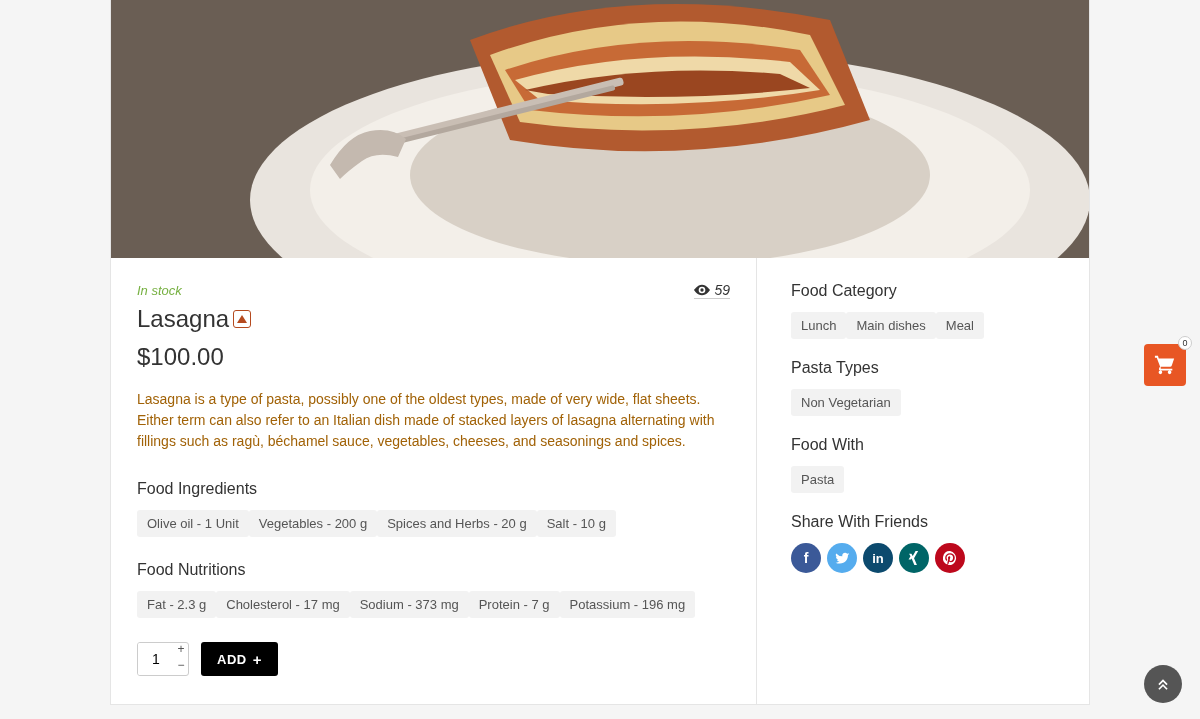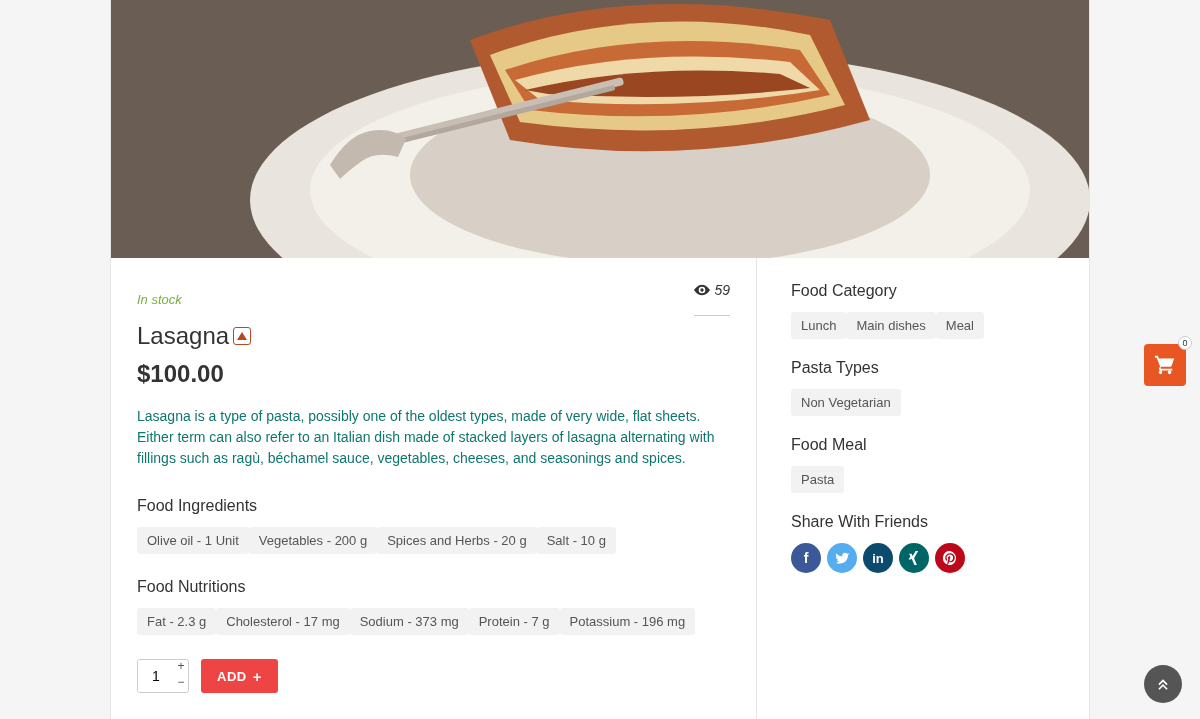--- a/index.html
+++ b/index.html
@@ -43,21 +43,21 @@
     font-style: italic;
   }
   .in-stock { color: #76b041; font-size: 13px; }
   .views {
     display: flex;
     align-items: center;
     gap: 4px;
     font-size: 14px;
     color: #333;
     border-bottom: 1px solid #ccc;
-    padding-bottom: 17px;
+    padding-bottom: 0;
   }
   .eye-icon { width: 16px; height: 12px; }
   .title-row {
     display: flex;
     align-items: center;
     gap: 4px;
     margin-bottom: 10px;
   }
   .product-title { font-size: 24px; font-weight: 500; color: #333; }
   .triangle-badge {
@@ -67,22 +67,22 @@
     display: inline-flex;
     align-items: center;
     justify-content: center;
   }
   .triangle-badge .tri {
     width: 0; height: 0;
     border-left: 5px solid transparent;
     border-right: 5px solid transparent;
     border-bottom: 8px solid #b54a1f;
   }
-  .price { font-size: 24px; font-weight: 700; color: #333; margin-bottom: 18px; }
-  .description { font-size: 14px; line-height: 1.5; color: #0f766e; margin-bottom: 28px; }
+  .price { font-size: 24px; font-weight: 400; color: #333; margin-bottom: 18px; }
+  .description { font-size: 14px; line-height: 1.5; color: #a16207; margin-bottom: 28px; }
   .section-h { font-size: 16px; font-weight: 500; color: #333; margin-bottom: 12px; }
   .tag-row {
     display: flex;
     flex-wrap: wrap;
     margin-bottom: 24px;
   }
   .tag {
     background: #f2f2f2;
     color: #555;
     font-size: 13px;
@@ -119,21 +119,21 @@
   .qty-btn {
     flex: 1;
     font-size: 12px;
     line-height: 1;
     text-align: center;
     color: #555;
     cursor: pointer;
     user-select: none;
   }
   .add-btn {
-    background: #ef4444;
+    background: #000000;
     color: #fff;
     border: none;
     border-radius: 3px;
     padding: 0 16px;
     height: 34px;
     font-size: 13px;
     font-weight: 600;
     letter-spacing: 0.5px;
     display: inline-flex;
     align-items: center;
@@ -293,21 +293,21 @@
       </div>
 
       <div class="side-section">
         <h3 class="section-h">Pasta Types</h3>
         <div class="tag-row" style="margin-bottom:0">
           <span class="tag link">Non Vegetarian</span>
         </div>
       </div>
 
       <div class="side-section">
-        <h3 class="section-h">Food Meal</h3>
+        <h3 class="section-h">Food With</h3>
         <div class="tag-row" style="margin-bottom:0">
           <span class="tag link">Pasta</span>
         </div>
       </div>
 
       <div class="side-section">
         <h3 class="section-h">Share With Friends</h3>
         <div class="share-row">
           <span class="share-btn fb">f</span>
           <span class="share-btn tw">

